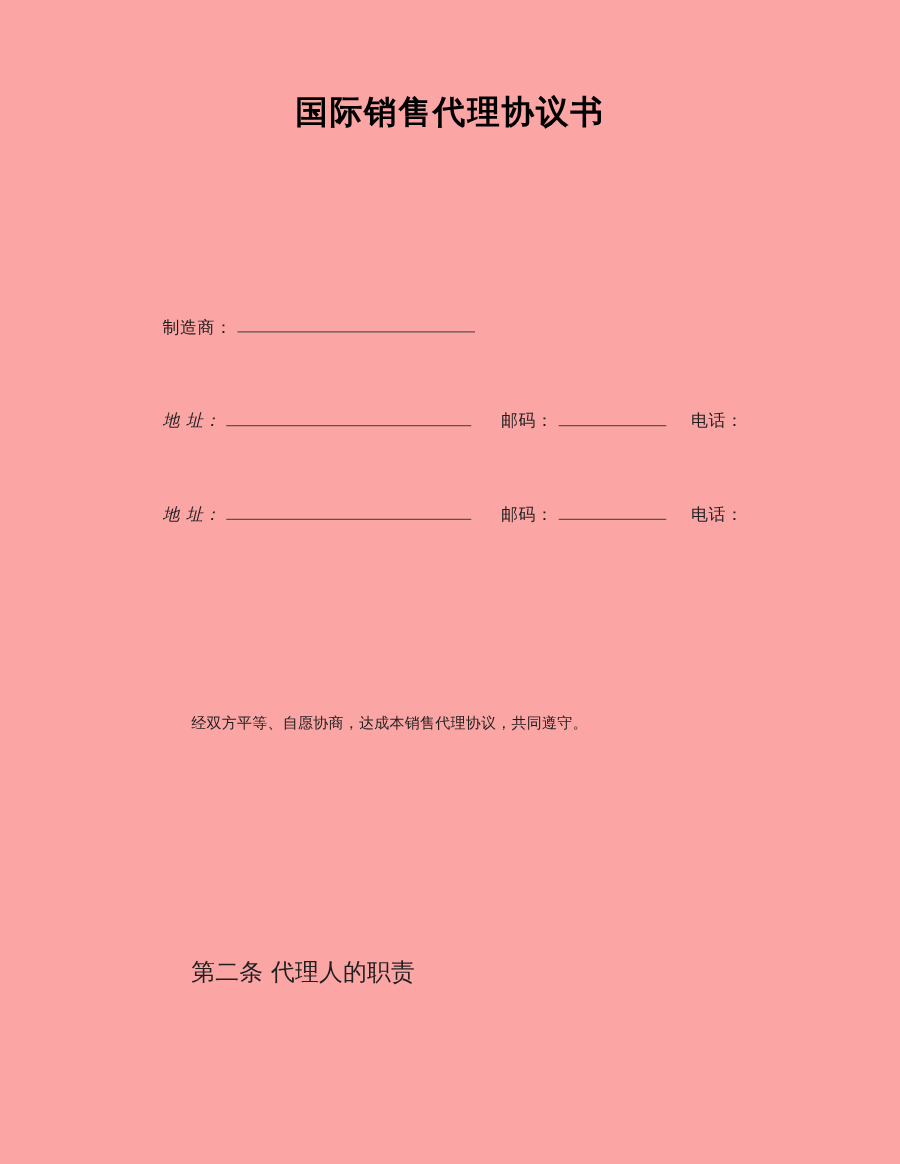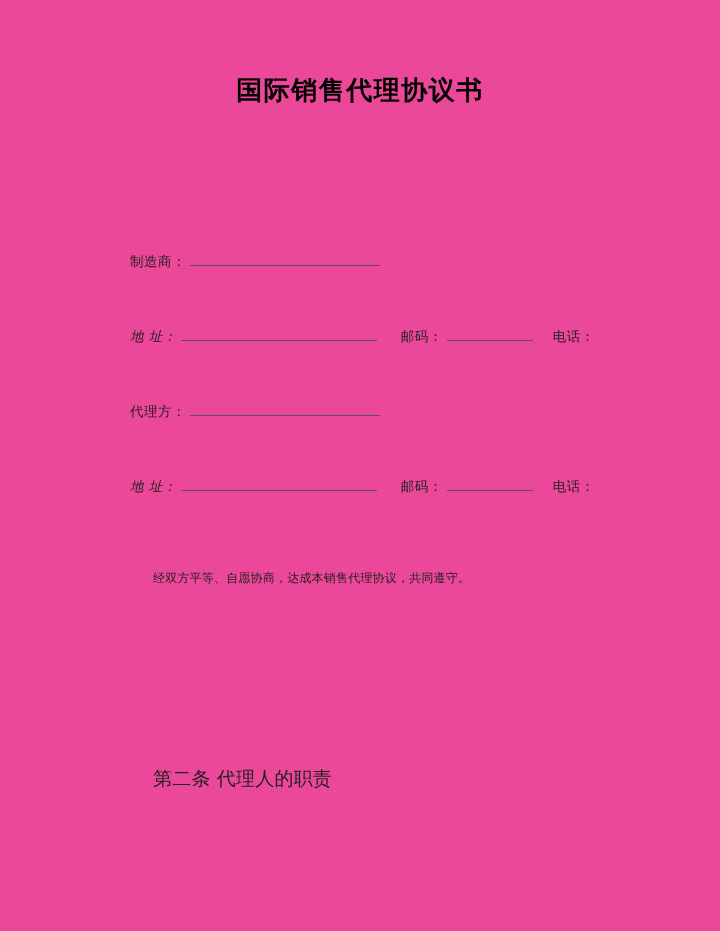--- a/index.html
+++ b/index.html
@@ -13,21 +13,21 @@
     font-family: "DejaVu Sans", "Liberation Sans", sans-serif;
     color: #1a1a1a;
     position: relative;
     overflow: hidden;
   }
 
   .page {
     position: relative;
     width: 720px;
     height: 931px;
-    background: #ec4899;
+    background: #fca5a5;
     box-sizing: border-box;
   }
 
   
   .doc-title {
     position: absolute;
     top: 74px;
     left: 0;
     width: 720px;
     text-align: center;
@@ -136,24 +136,20 @@
     <div class="form-row gap-lg">
       <span class="f-label spaced">地 址：</span>
       <span class="blank w-addr"></span>
       <span class="spacer-md"></span>
       <span class="f-label">邮码：</span>
       <span class="blank w-zip"></span>
       <span class="spacer-sm"></span>
       <span class="f-label">电话：</span>
     </div>
 
-    <div class="form-row gap-lg">
-      <span class="f-label">代理方：</span>
-      <span class="blank w-long"></span>
-    </div>
 
     <div class="form-row">
       <span class="f-label spaced">地 址：</span>
       <span class="blank w-addr"></span>
       <span class="spacer-md"></span>
       <span class="f-label">邮码：</span>
       <span class="blank w-zip"></span>
       <span class="spacer-sm"></span>
       <span class="f-label">电话：</span>
     </div>

